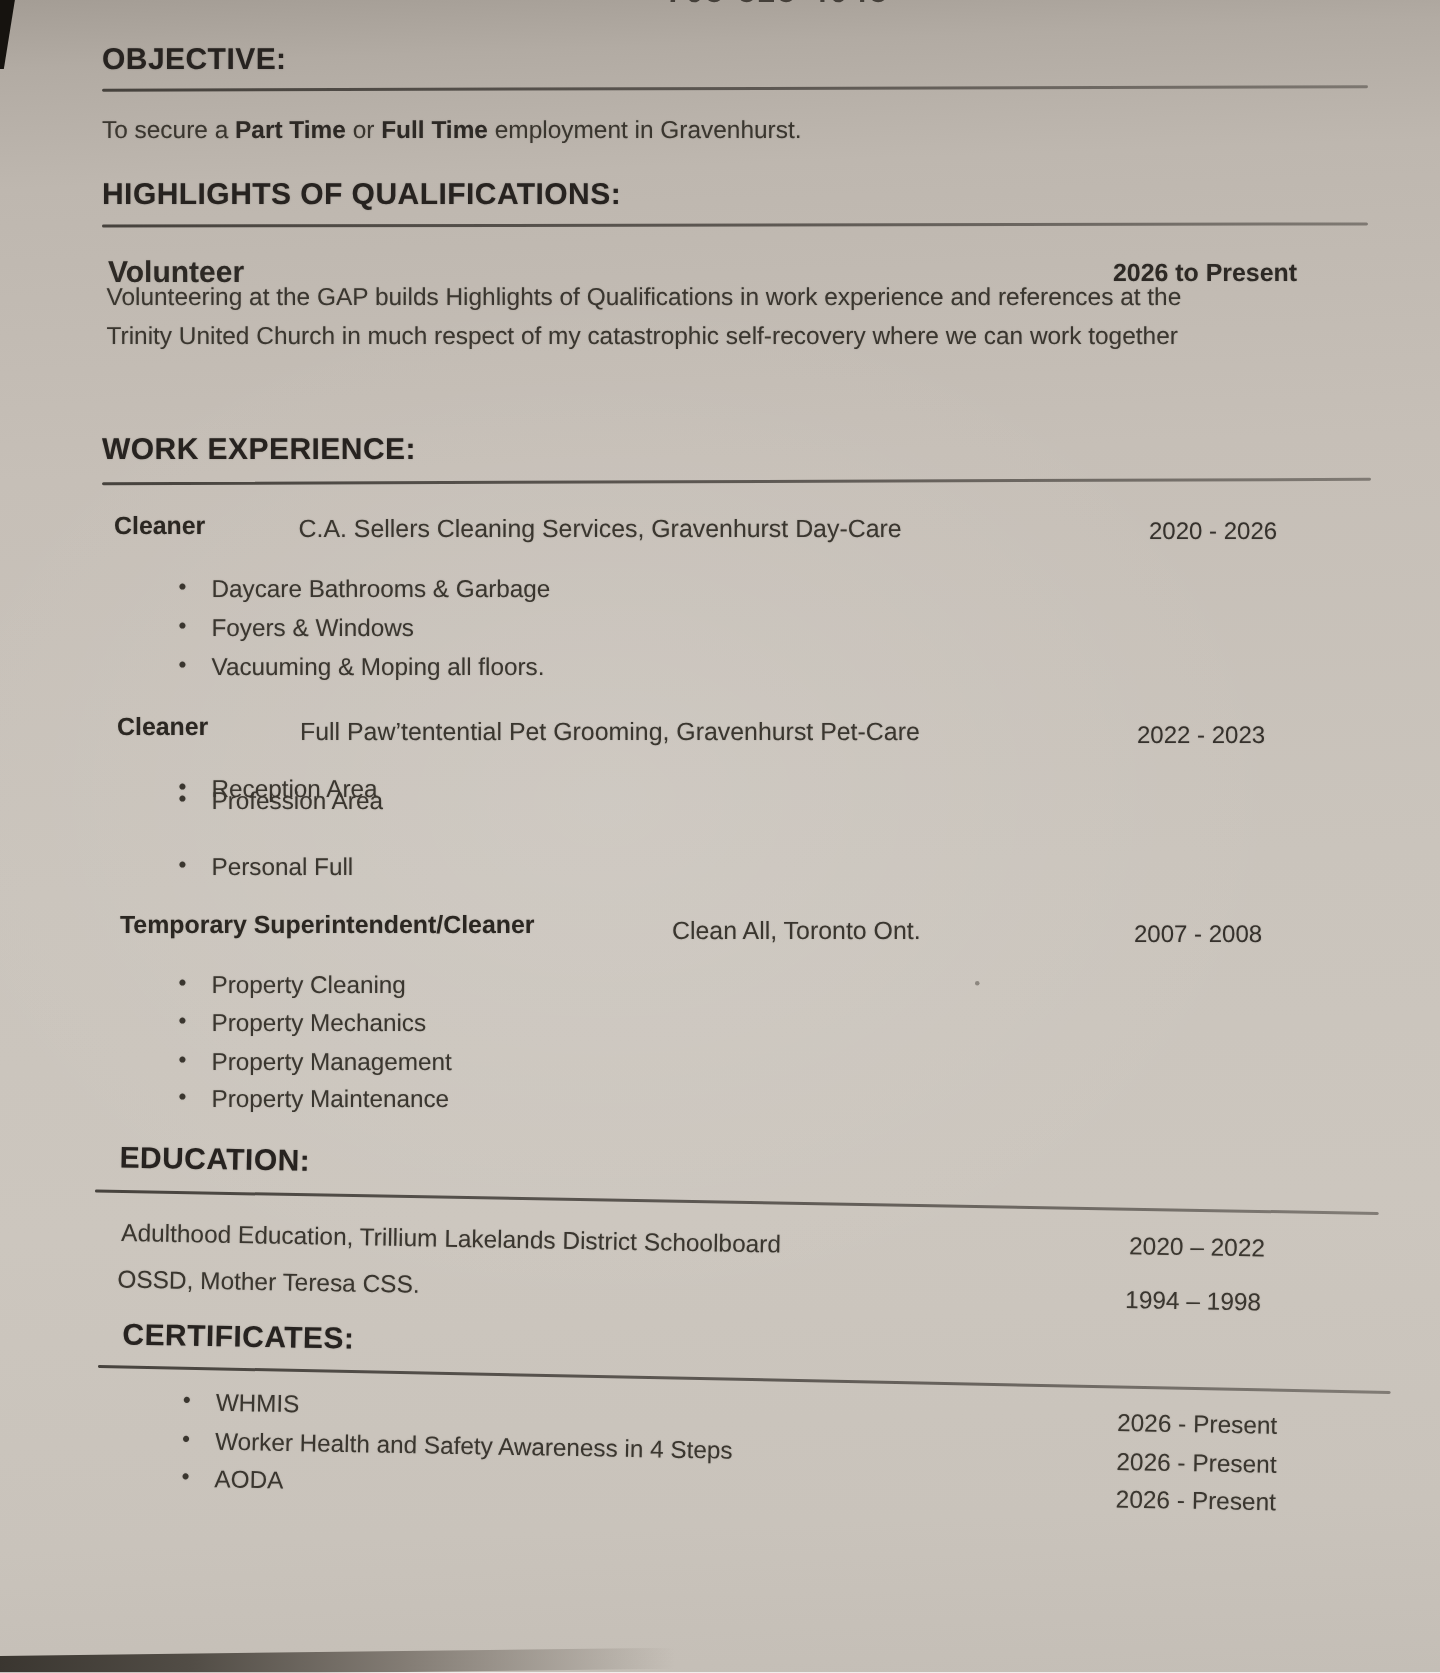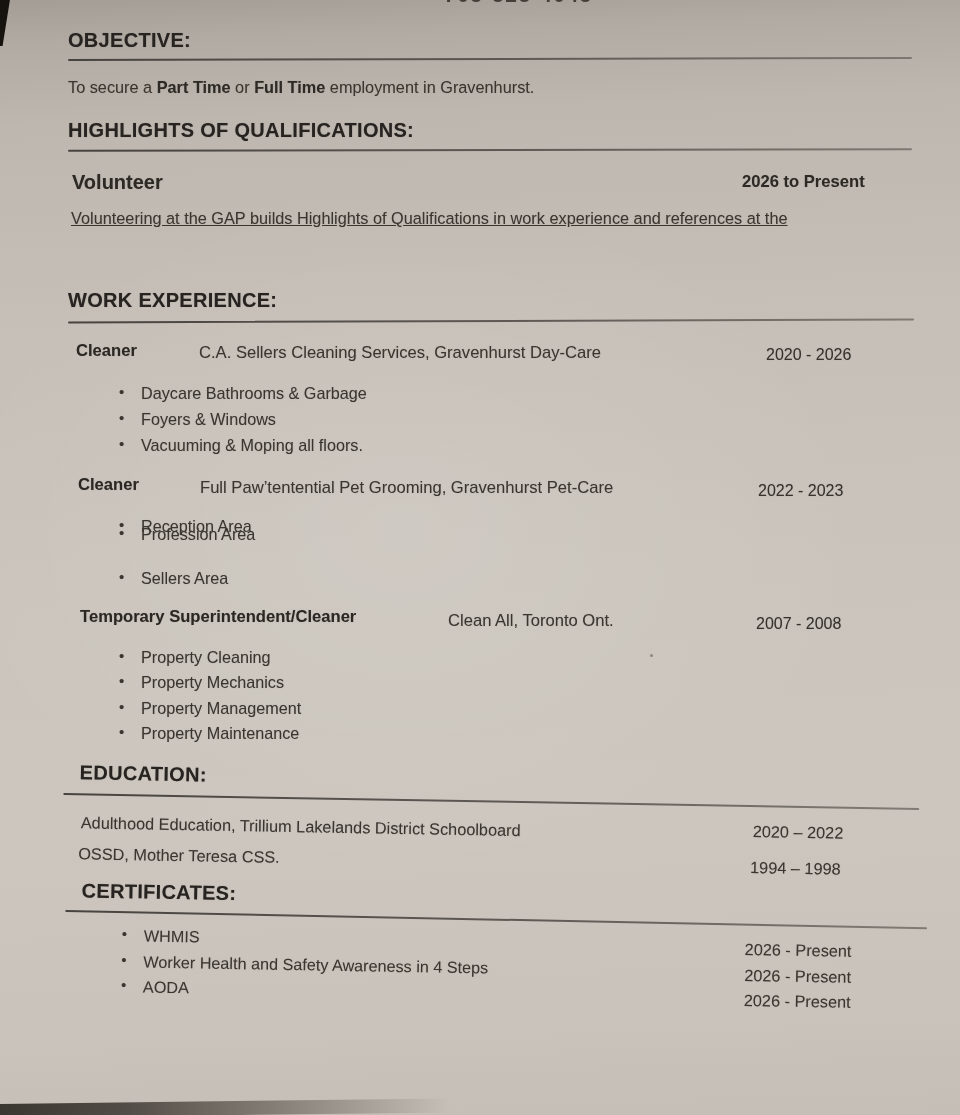--- a/index.html
+++ b/index.html
@@ -128,41 +128,41 @@
   <div class="body-text" style="left:68px;top:78px;">
     <span>To secure a </span><span class="b">Part Time</span><span> or </span><span class="b">Full Time</span><span> employment in Gravenhurst.</span>
   </div>
 
   <h2 class="hdg" style="left:68px;top:119px;">HIGHLIGHTS OF QUALIFICATIONS:</h2>
   <div class="rule" style="left:68px;top:149px;width:844px;transform:rotate(-0.1deg);"></div>
 
   <span class="body-text b" style="left:72px;top:171px;font-size:20px;">Volunteer</span>
   <span class="body-text b" style="left:742px;top:172px;font-size:16.6px;">2026 to Present</span>
 
-  <div class="para" style="left:71px;top:206px;text-decoration:underline;">
+  <div class="para" style="left:71px;top:186px;">
     <span>Volunteering at the GAP builds Highlights of Qualifications in work experience and references at the</span><br>
-    <br>
+    <span>Trinity United Church in much respect of my catastrophic self-recovery where we can work together</span><br>
   </div>
 
   <h2 class="hdg" style="left:68px;top:289px;">WORK EXPERIENCE:</h2>
   <div class="rule" style="left:68px;top:320px;width:846px;transform:rotate(-0.2deg);"></div>
 
   <span class="body-text job-title" style="left:76px;top:341px;">Cleaner</span>
   <span class="body-text job-org" style="left:199px;top:343px;">C.A. Sellers Cleaning Services, Gravenhurst Day-Care</span>
   <span class="body-text job-dates" style="left:766px;top:346px;">2020 - 2026</span>
   <span class="bullet" style="left:141px;top:384px;">Daycare Bathrooms &amp; Garbage</span>
   <span class="bullet" style="left:141px;top:410px;">Foyers &amp; Windows</span>
   <span class="bullet" style="left:141px;top:436px;">Vacuuming &amp; Moping all floors.</span>
 
   <span class="body-text job-title" style="left:78px;top:475px;">Cleaner</span>
   <span class="body-text job-org" style="left:200px;top:478px;">Full Paw’tentential Pet Grooming, Gravenhurst Pet-Care</span>
   <span class="body-text job-dates" style="left:758px;top:482px;">2022 - 2023</span>
   <span class="bullet" style="left:141px;top:517px;">Reception Area</span>
   <span class="bullet" style="left:141px;top:525px;">Profession Area</span>
-  <span class="bullet" style="left:141px;top:569px;">Sellers Area</span>
+  <span class="bullet" style="left:141px;top:569px;">Personal Full</span>
 
   <span class="body-text job-title" style="left:80px;top:607px;">Temporary Superintendent/Cleaner</span>
   <span class="body-text job-org" style="left:448px;top:611px;">Clean All, Toronto Ont.</span>
   <span class="body-text job-dates" style="left:756px;top:615px;">2007 - 2008</span>
   <span class="bullet" style="left:141px;top:648px;">Property Cleaning</span>
   <span class="bullet" style="left:141px;top:673px;">Property Mechanics</span>
   <span class="bullet" style="left:141px;top:699px;">Property Management</span>
   <span class="bullet" style="left:141px;top:724px;">Property Maintenance</span>
 
   <div class="lower">

